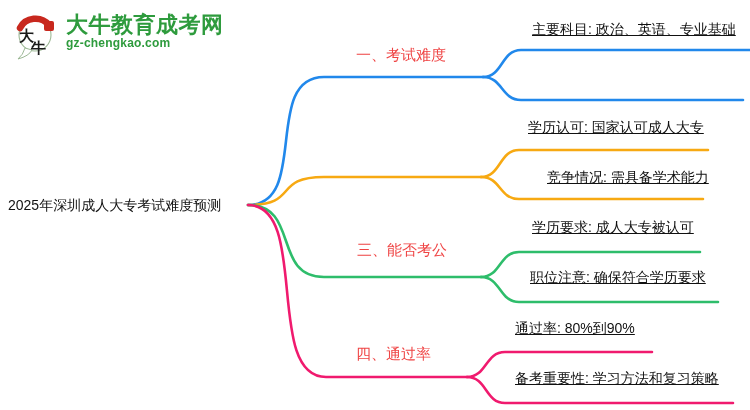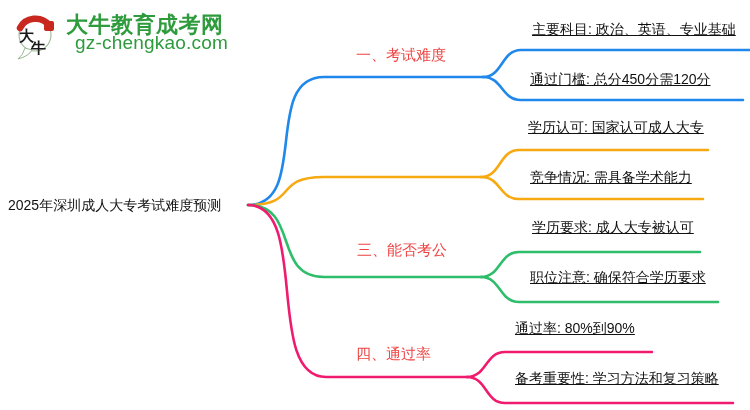--- a/index.html
+++ b/index.html
@@ -4,39 +4,39 @@
 <style>
   * { margin: 0; padding: 0; box-sizing: border-box; }
   html, body { width: 750px; height: 410px; background: #ffffff; overflow: hidden; }
   body { font-family: "Liberation Sans", "DejaVu Sans", sans-serif; }
   .stage { position: relative; width: 750px; height: 410px; background: #fff; }
   .lines-svg { position: absolute; left: 0; top: 0; width: 750px; height: 410px; }
   .logo { position: absolute; left: 10px; top: 8px; display: flex; align-items: flex-start; }
   .logo-icon { width: 52px; height: 52px; }
   .logo-text { margin-left: 4px; padding-top: 6px; }
   .site-name { font-size: 22px; font-weight: bold; letter-spacing: 0.5px; line-height: 22px; }
-  .site-url { font-size: 19px; font-weight: normal; letter-spacing: 0.2px; line-height: 14px; margin-left: 9px; }
+  .site-url { font-size: 12px; font-weight: bold; letter-spacing: 0.2px; line-height: 14px; }
   .central-topic {
     position: absolute; left: 8px; top: 196px;
     font-size: 14px; line-height: 18px; white-space: nowrap; color: #111;
   }
   .branch-label {
     position: absolute; font-size: 15px; line-height: 17px; white-space: nowrap; color: #ef4444;
   }
   .leaf-label {
     position: absolute; font-size: 14px; line-height: 16px; white-space: nowrap; color: #111; text-decoration: underline;
   }
   .b1-label { left: 356px; top: 46px; }
   .b2-label { left: 357px; top: 140px; }
   .b3-label { left: 357px; top: 241px; }
   .b4-label { left: 356px; top: 345px; }
   .b1-leaf1 { left: 532px; top: 21px; }
   .b1-leaf2 { left: 530px; top: 71px; }
   .b2-leaf1 { left: 528px; top: 119px; }
-  .b2-leaf2 { left: 530px; top: 169px; }
+  .b2-leaf2 { left: 547px; top: 169px; }
   .b3-leaf1 { left: 532px; top: 219px; }
   .b3-leaf2 { left: 530px; top: 269px; }
   .b4-leaf1 { left: 515px; top: 320px; text-align: right; }
   .b4-leaf2 { left: 515px; top: 370px; }
 </style>
 </head>
 <body>
 
 <div class="stage">
 
@@ -84,21 +84,20 @@
     </div>
   </div>
 
   <div class="central-topic" style="color: rgb(17, 17, 17);">2025年深圳成人大专考试难度预测</div>
 
   <div class="branch-label b1-label">一、考试难度</div>
   <div class="branch-label b3-label">三、能否考公</div>
   <div class="branch-label b4-label">四、通过率</div>
 
   <div class="leaf-label b1-leaf1">主要科目: 政治、英语、专业基础</div>
-  <div class="leaf-label b1-leaf2">通过门槛: 总分450分需120分</div>
   <div class="leaf-label b2-leaf1">学历认可: 国家认可成人大专</div>
   <div class="leaf-label b2-leaf2">竞争情况: 需具备学术能力</div>
   <div class="leaf-label b3-leaf2">职位注意: 确保符合学历要求</div>
   <div class="leaf-label b3-leaf1">学历要求: 成人大专被认可</div>
   <div class="leaf-label b4-leaf1">通过率: 80%到90%</div>
   <div class="leaf-label b4-leaf2">备考重要性: 学习方法和复习策略</div>
 
 </div>
 
 </body></html>

